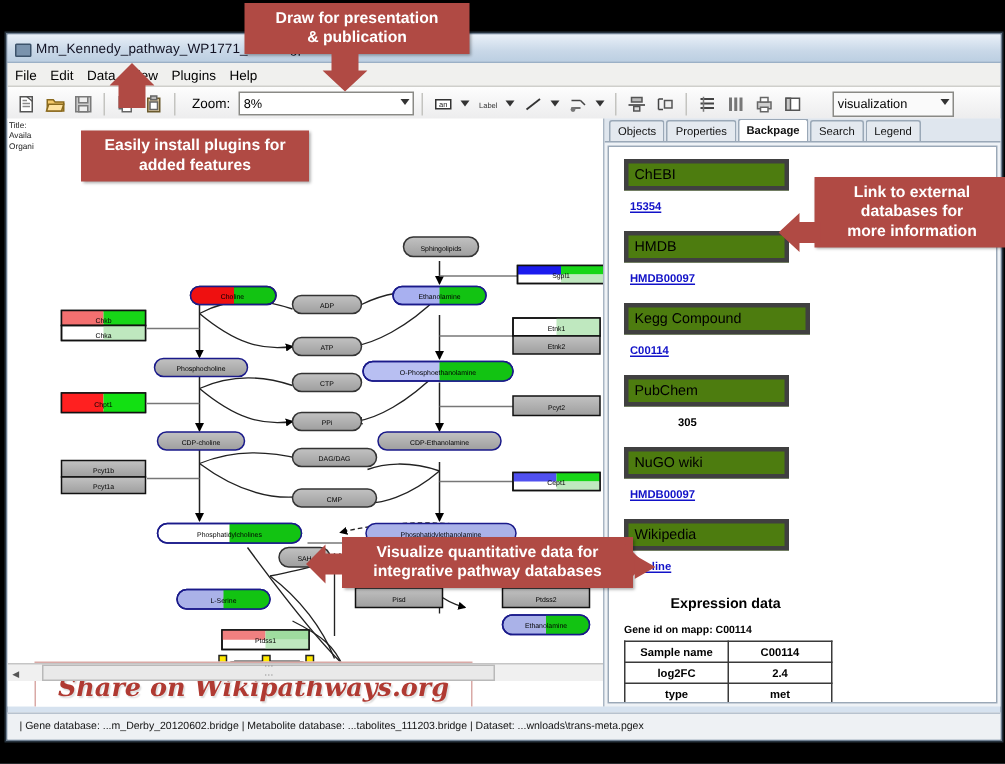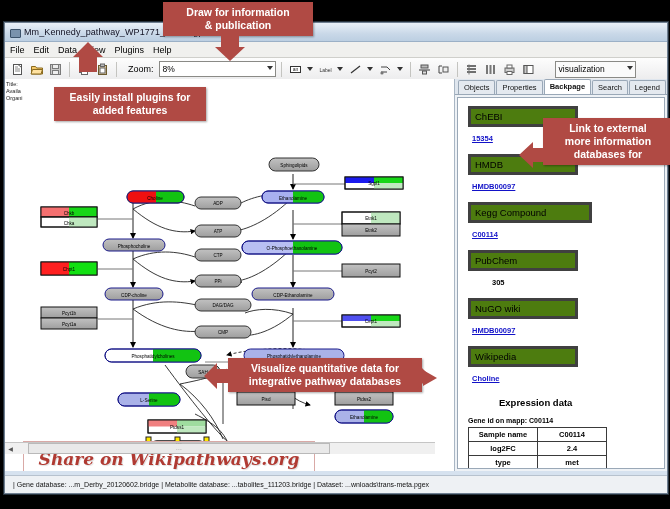--- a/index.html
+++ b/index.html
@@ -33,33 +33,33 @@
   #vis-combo{width:76px;height:15px;margin-left:16px;background:#fafafa;}
   .smallarrow{width:0;height:0;border-left:3px solid transparent;border-right:3px solid transparent;
               border-top:4px solid #333;margin-left:1px;margin-right:2px;}
 
   
   .wbody{position:absolute;left:0;top:56px;right:0;bottom:22px;display:flex;}
   .canvaswrap{position:relative;flex:1;background:#fff;border-right:1px solid #a9b6c4;overflow:hidden;}
   .infocol{position:absolute;left:0;top:0;width:26px;height:100%;font-size:5.5px;color:#222;padding:2px 1px;line-height:7px;}
 
   
-  .sidepanel{width:212px;background:#eef2f6;display:flex;flex-direction:column;}
+  .sidepanel{width:264px;background:#eef2f6;display:flex;flex-direction:column;}
   .tabsrow{height:15px;display:flex;align-items:flex-end;padding-left:3px;background:#dfe6ee;
            border-bottom:1px solid #9aa8b7;}
   .tab{font-size:7.5px;padding:2px 5px 2px;border:1px solid #9aa8b7;border-bottom:none;background:#e4e9ef;
        color:#111;margin-right:1px;border-radius:2px 2px 0 0;}
   .tab.active{background:#fff;font-weight:bold;padding-bottom:3px;}
   .backpage{flex:1;background:#fff;border:1px solid #9aa8b7;margin:2px;overflow:hidden;position:relative;
             padding:6px 0 0 10px;}
   .dbhead{width:96px;border:3px solid #404040;background:#4d7c0f;font-size:9.5px;font-weight:normal;
           color:#000;padding:2px 4px;margin-top:9px;}
   .dbhead:first-child{margin-top:2px;}
   .dblink{font-size:7.5px;color:#1212c8;text-decoration:underline;font-weight:bold;margin:4px 0 0 4px;display:inline-block;}
-  .dbplain{font-size:7.5px;color:#000;margin:4px 0 0 4px;display:inline-block;font-weight:bold;padding-left:20px;}
+  .dbplain{font-size:7.5px;color:#000;margin:4px 0 0 16px;display:inline-block;font-weight:bold;padding-left:20px;}
   .exphead{font-size:9.5px;font-weight:bold;color:#000;margin:12px 0 0 0;padding-left:31px;}
   .geneid{font-size:7px;color:#000;margin:9px 0 3px 0;font-weight:bold;}
   table.expr{border-collapse:collapse;}
   table.expr td{border:1px solid #3a3a3a;font-size:7.5px;font-weight:bold;color:#000;
                 padding:2px 4px;text-align:center;width:60px;}
 
   
   .statusbar{position:absolute;left:0;bottom:0;height:17px;width:100%;background:#eef1f4;
              border-top:1px solid #b7c2ce;display:flex;align-items:center;}
   .statusbar .st{font-size:7px;color:#111;padding-left:8px;white-space:nowrap;}
@@ -586,39 +586,39 @@
         </div>
       </div>
     </div>
 
     <div class="statusbar">
       <div class="st">| Gene database: ...m_Derby_20120602.bridge | Metabolite database: ...tabolites_111203.bridge | Dataset: ...wnloads\trans-meta.pgex</div>
     </div>
   </div>
 
   <div class="callout" style="left:163px;top:2px;width:134px;">
-    <div>Draw for information</div>
+    <div>Draw for presentation</div>
     <div>&amp; publication</div>
   </div>
   <svg style="position:absolute;left:215px;top:34px;" width="30" height="28">
     <path d="M6,0 L24,0 L24,13 L30,13 L15,27 L0,13 L6,13 Z" fill="#b04a44"></path>
   </svg>
 
   <div class="callout" style="left:54px;top:87px;width:136px;">
     <div>Easily install plugins for</div>
     <div>added features</div>
   </div>
   <svg style="position:absolute;left:73px;top:42px;" width="30" height="30">
     <path d="M15,0 L30,15 L24,15 L24,30 L6,30 L6,15 L0,15 Z" fill="#b04a44"></path>
   </svg>
 
   <div class="callout" style="left:543px;top:118px;width:114px;">
     <div>Link  to external</div>
+    <div>databases  for</div>
     <div>more information</div>
-    <div>databases  for</div>
   </div>
   <svg style="position:absolute;left:519px;top:140px;" width="28" height="30">
     <path d="M0,15 L14,2 L14,8 L28,8 L28,22 L14,22 L14,28 Z" fill="#b04a44"></path>
   </svg>
 
   <div class="callout" style="left:228px;top:358px;width:178px;">
     <div>Visualize quantitative data  for</div>
     <div>integrative pathway databases</div>
   </div>
   <svg style="position:absolute;left:204px;top:362px;" width="26" height="28">

